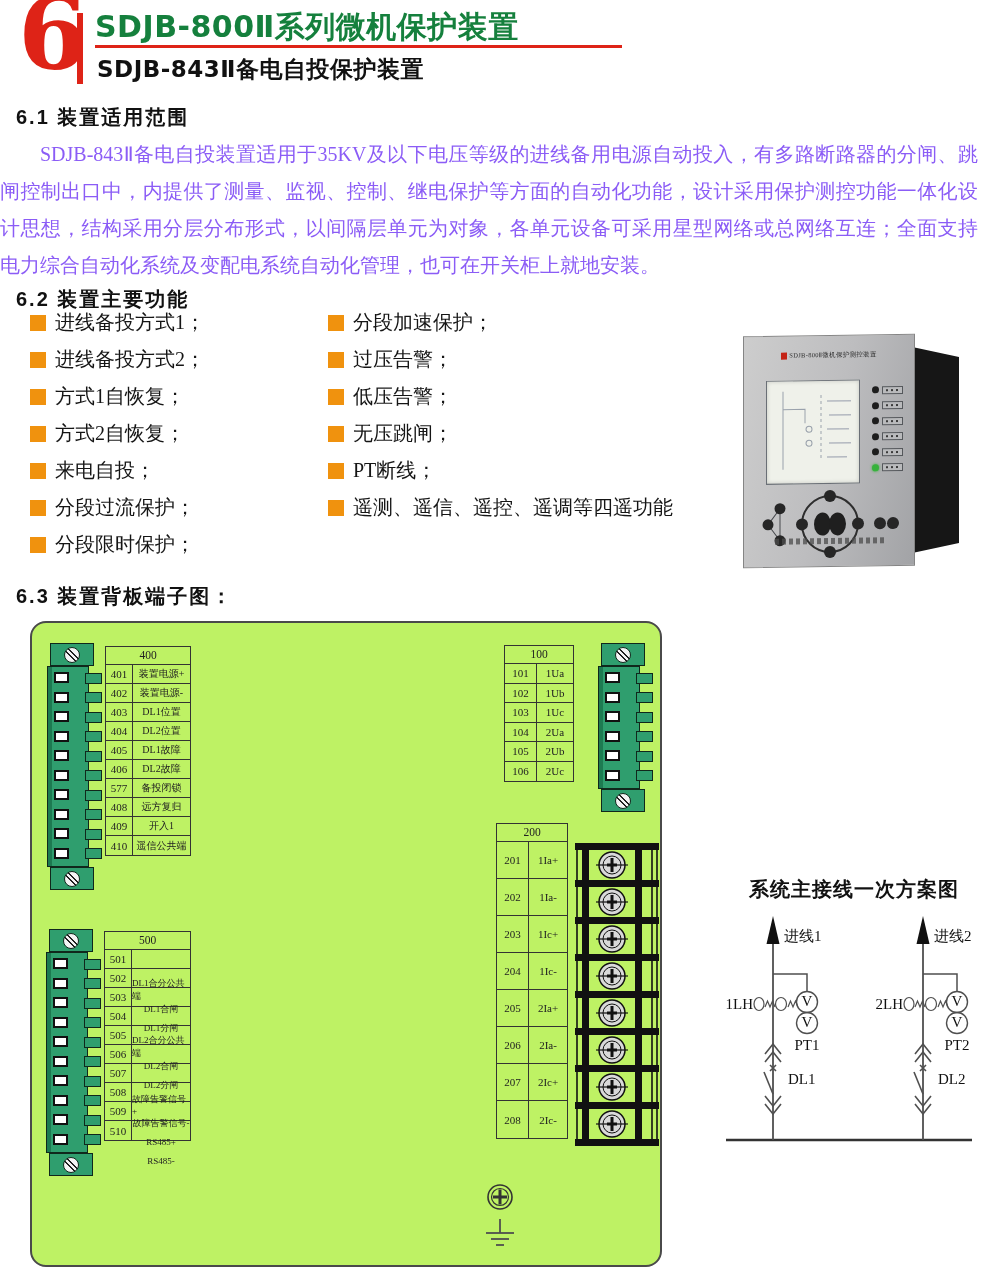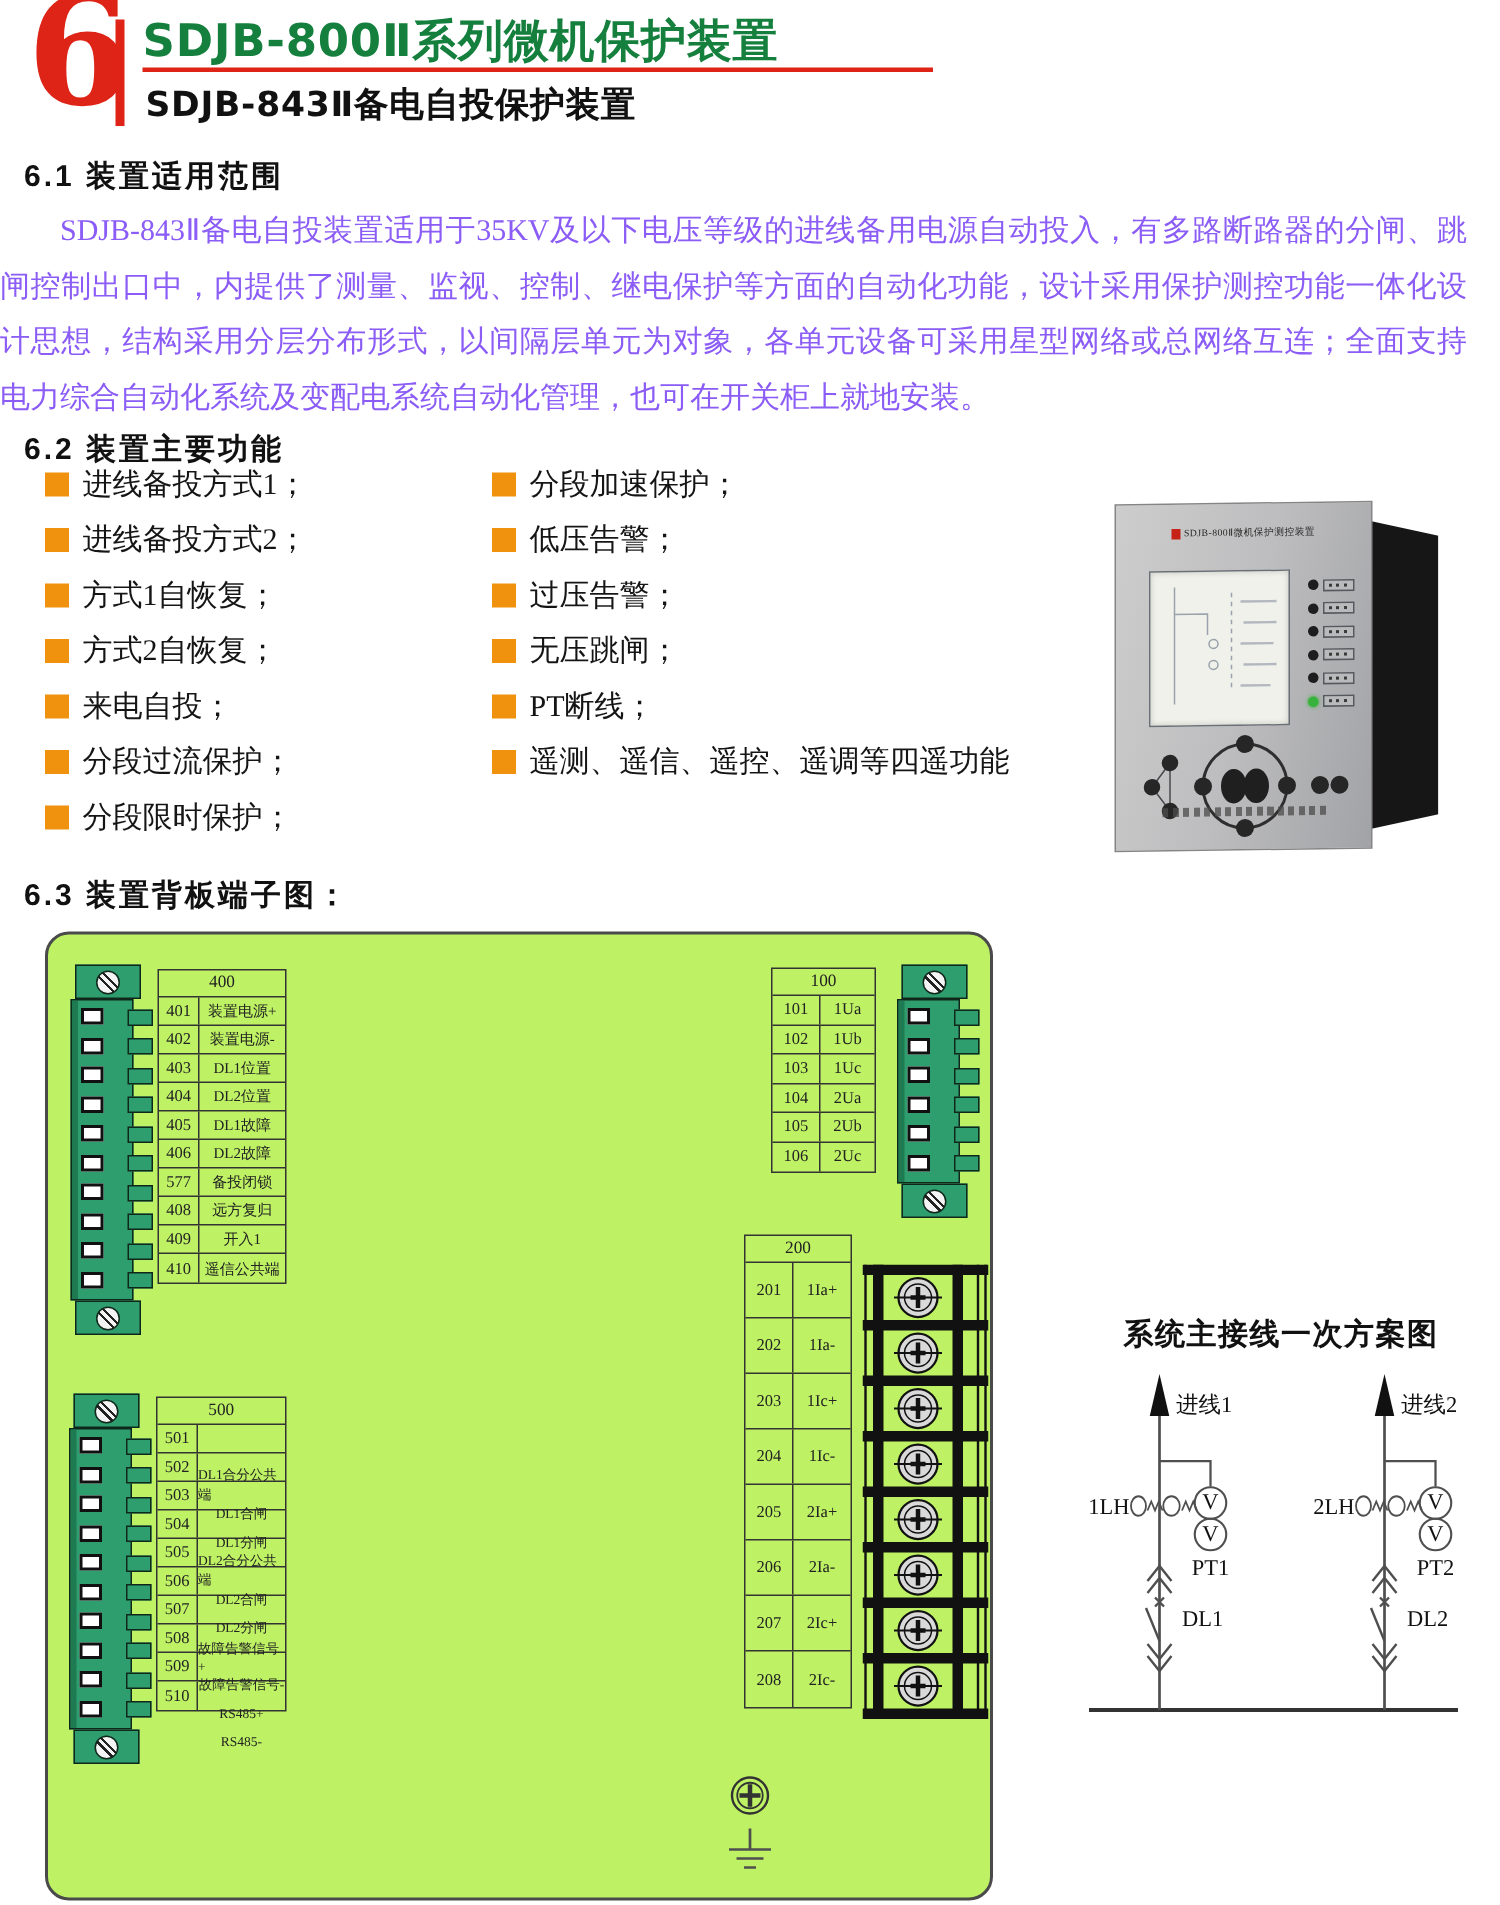--- a/index.html
+++ b/index.html
@@ -85,21 +85,21 @@
   .ttab .hd {
     height:18px; line-height:17px; text-align:center; font-size:11.5px;
     border-bottom:1.2px solid #333;
   }
   .trow { display:flex; border-bottom:1.2px solid #333; }
   .trow:last-child { border-bottom:none; }
   .tc { display:flex; align-items:center; justify-content:center; font-size:11px; }
   .tc.n { border-right:1.2px solid #333; }
   .tbl-400 { left:73px; top:23px; width:86px; }
   .tbl-400 .trow { height:19px; } .tbl-400 .n { width:27px; } .tbl-400 .t { flex:1; font-size:10px; }
-  .tbl-100 { left:482px; top:22px; width:70px; }
+  .tbl-100 { left:472px; top:22px; width:70px; }
   .tbl-100 .trow { height:19.5px;text-align:center; } .tbl-100 .n { width:32px; } .tbl-100 .t { flex:1; }
   .tbl-200 { left:464px; top:200px; width:72px; }
   .tbl-200 .trow { height:37px; } .tbl-200 .n { width:32px; } .tbl-200 .t { flex:1; }
   .tbl-500 { left:72px; top:308px; width:87px; }
   .tbl-500 .trow { height:19px;justify-content:center; } .tbl-500 .n { width:27px; } .tbl-500 .t { flex:1; font-size:9px;margin-top:40px; }
   
   .gblock { position:absolute; width:60px; }
   .gcap {
     width:44px; height:23px; margin-left:3px; background:#2f9e6e; border:1.6px solid #10281c;
     display:flex; align-items:center; justify-content:center; position:relative; z-index:2;
@@ -186,26 +186,26 @@
     </ul>
   <ul class="feat-list feat-right">
 
       <li class="feat-item">
         <span class="bullet-sq"></span>
         <span class="feat-text">分段加速保护；</span>
       </li>
 
       <li class="feat-item">
         <span class="bullet-sq"></span>
+        <span class="feat-text">过压告警；</span>
+      </li>
+
+      <li class="feat-item">
+        <span class="bullet-sq"></span>
         <span class="feat-text">低压告警；</span>
-      </li>
-
-      <li class="feat-item">
-        <span class="bullet-sq"></span>
-        <span class="feat-text">过压告警；</span>
       </li>
 
       <li class="feat-item">
         <span class="bullet-sq"></span>
         <span class="feat-text">无压跳闸；</span>
       </li>
 
       <li class="feat-item">
         <span class="bullet-sq"></span>
         <span class="feat-text">PT断线；</span>

